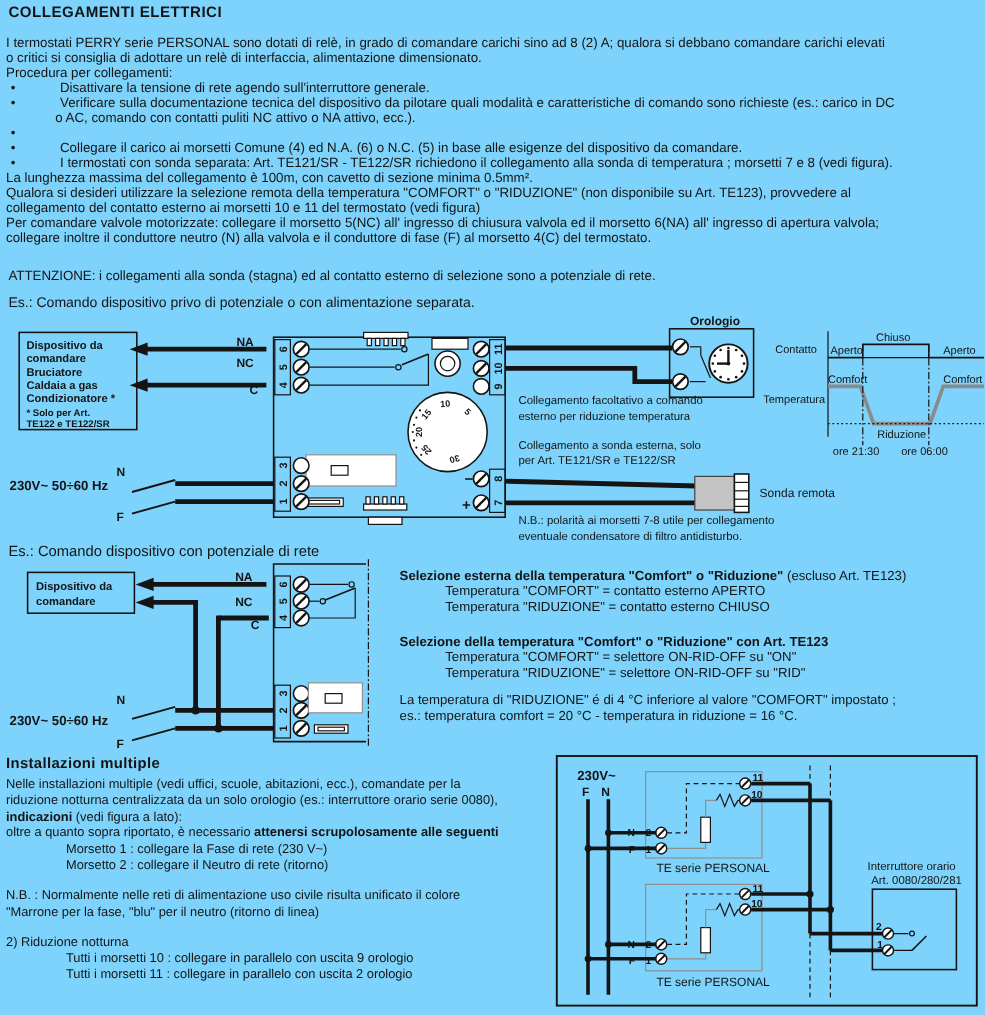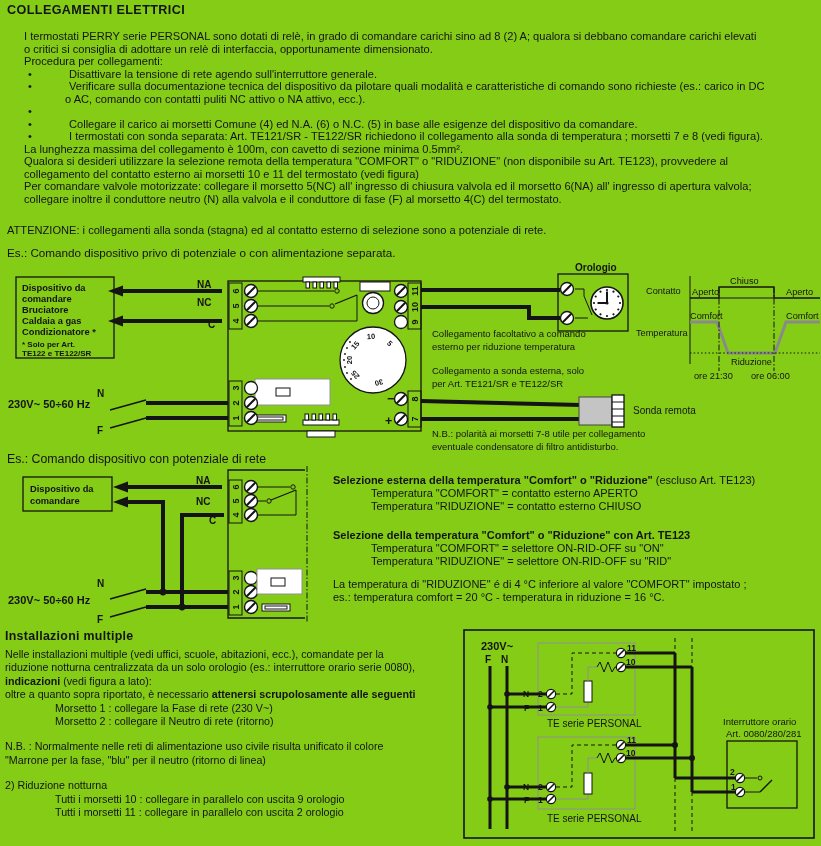--- a/index.html
+++ b/index.html
@@ -1,20 +1,20 @@
 <!DOCTYPE html>
 <html><head>
 <meta charset="utf-8">
 <style>
   html,body{margin:0;padding:0;background:#fff;}
-  .page{position:relative;width:821px;height:846px;background:#84cc16;color:#141414;
+  .page{position:relative;width:821px;height:846px;background:#7dd3fc;color:#141414;
         font-family:"Liberation Sans",sans-serif;overflow:hidden;}
   .abs{position:absolute;}
   .doc-title{left:7px;top:3px;font-size:12.6px;font-weight:bold;letter-spacing:.4px;}
-  .intro{left:24px;top:30px;font-size:11.1px;line-height:12.5px;white-space:nowrap;}
+  .intro{left:5px;top:30px;font-size:11.1px;line-height:12.5px;white-space:nowrap;}
   .ln{height:12.5px;}
   .bl{display:flex;}
   .bmark{width:41px;flex:none;padding-left:4px;}
   .ind{padding-left:41px;}
   .attention{left:7px;top:224px;font-size:11.1px;white-space:nowrap;}
   .es-h1{left:7px;top:246px;font-size:11.7px;white-space:nowrap;}
   .es-h2{left:7px;top:452px;font-size:12.3px;white-space:nowrap;}
   svg{position:absolute;overflow:visible;}
   svg text{font-family:"Liberation Sans",sans-serif;fill:#141414;}
   .f75b{font-size:7.5px;font-weight:bold;}
@@ -53,21 +53,21 @@
 </style>
 </head>
 <body>
 
 <div class="page">
 
   <div class="abs doc-title">COLLEGAMENTI ELETTRICI</div>
 
   <div class="abs intro">
     <div class="ln">I termostati PERRY serie PERSONAL sono dotati di relè, in grado di comandare carichi sino ad 8 (2) A; qualora si debbano comandare carichi elevati</div>
-    <div class="ln">o critici si consiglia di adottare un relè di interfaccia, opportunamente dimensionato.</div>
+    <div class="ln">o critici si consiglia di adottare un relè di interfaccia, alimentazione dimensionato.</div>
     <div class="ln">Procedura per collegamenti:</div>
     <div class="ln bl">
         <span class="bmark">•</span>
         <span>Disattivare la tensione di rete agendo sull'interruttore generale.</span>
       </div>
     <div class="ln bl">
         <span class="bmark">•</span>
         <span>Verificare sulla documentazione tecnica del dispositivo da pilotare quali modalità e caratteristiche di comando sono richieste (es.: carico in DC</span>
       </div>
     <div class="ln ind">o AC, comando con contatti puliti NC attivo o NA attivo, ecc.).</div>

